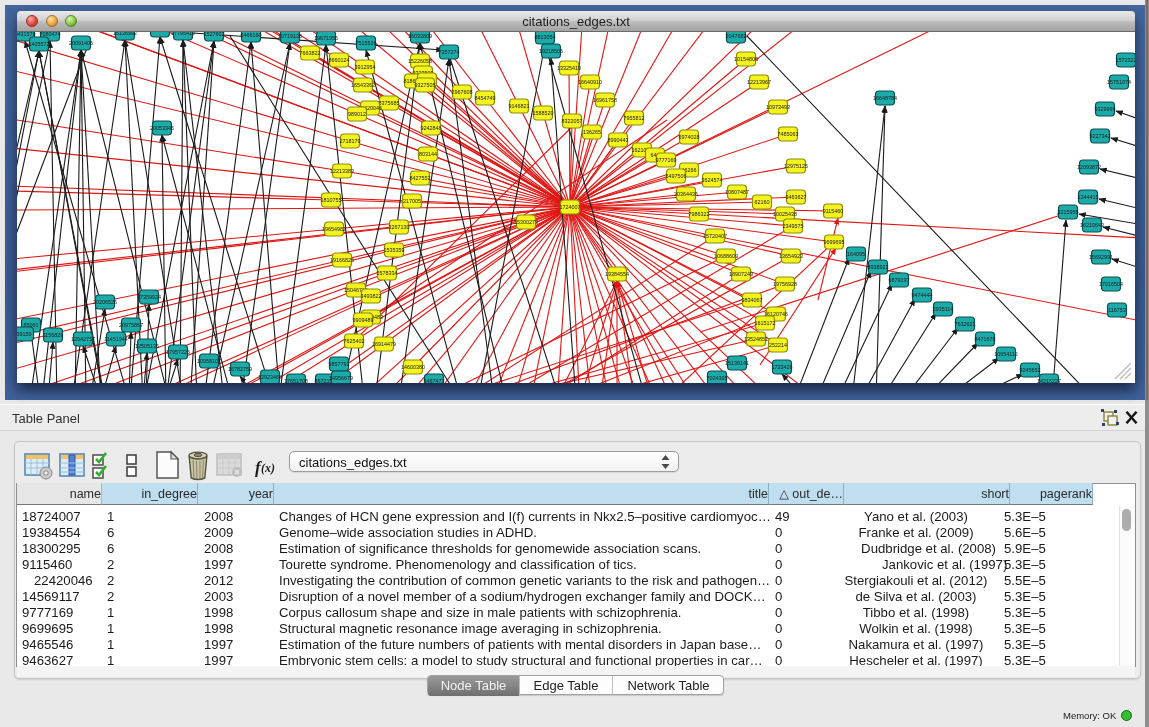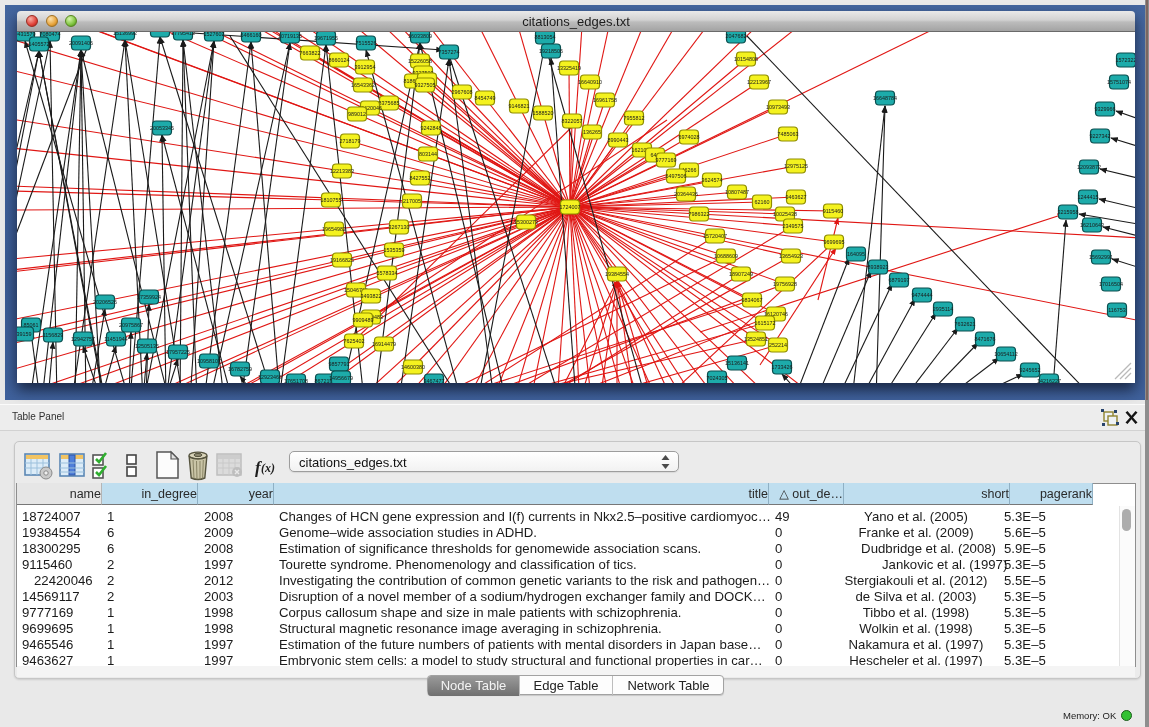--- a/index.html
+++ b/index.html
@@ -8,21 +8,21 @@
 #win{position:absolute;left:12px;top:6px;width:1118px;height:372px;box-shadow:0 7px 14px rgba(0,0,10,.6);border-radius:4px 4px 0 0}
 #titlebar{position:absolute;left:0;top:0;width:1118px;height:21px;background:linear-gradient(180deg,#e9e9e9 0%,#d2d2d2 45%,#bcbcbc 55%,#a3a3a3 100%);border-radius:4px 4px 0 0;border-bottom:1px solid #6a6a6a}
 #titlebar .title{position:absolute;width:100%;text-align:center;top:3px;font-size:13px;color:#1c1c1c}
 .tl{position:absolute;top:3.5px;width:12px;height:12px;border-radius:50%}
 #canvas{position:absolute;left:0;top:21px;width:1118px;height:351px;background:#fff;overflow:hidden}
 
 #redge{left:1145px;top:0;width:4px;height:727px;background:#8e8e8e;position:absolute}
 #redge2{left:1146px;top:0;width:2px;height:400px;background:#7c6660;position:absolute}
 
 #tpbar{left:0;top:404px;width:1145px;height:27px;background:#ededed;border-top:1px solid #fbfbfb;border-bottom:1px solid #d2d2d2;position:absolute}
-#tpbar .t{position:absolute;left:12px;top:6px;font-size:10px;color:#303030}
+#tpbar .t{position:absolute;left:12px;top:6px;font-size:13px;color:#303030}
 #container{left:14px;top:441px;width:1127px;height:238px;background:#ebebeb;border:1px solid #c6c6c6;border-radius:5px;position:absolute;box-shadow:0 1px 2px rgba(0,0,0,.12)}
 
 #combo{left:289px;top:451px;width:390px;height:21px;background:linear-gradient(180deg,#ffffff,#f2f2f2);border:1px solid #9d9d9d;border-radius:5px;position:absolute;box-shadow:0 1px 1px rgba(0,0,0,.08)}
 #combo .txt{position:absolute;left:9px;top:3px;font-size:13px;color:#111}
 
 #tbl{left:16px;top:483px;width:1120px;height:184px;background:#fff;border:1px solid #8e8e8e;position:absolute}
 .hd{position:absolute;top:483px;height:22px;background:#bfdeef;border-right:1px solid #8fb0c4;font-size:12.5px;color:#2a2a2a;text-align:right;line-height:22px;border-bottom:1px solid #777}
 .trow{position:absolute;left:0;width:1120px;height:16px;font-size:13.2px;color:#1a1a1a}
 .trow span{position:absolute;top:1px;white-space:nowrap}
 
@@ -693,21 +693,21 @@
 <div class="hd" style="left:274px;width:495px">title</div>
 <div class="hd" style="left:769px;width:75px;text-align:right;padding-left:6px">△ out_de…</div>
 <div class="hd" style="left:844px;width:166px">short</div>
 <div class="hd" style="left:1010px;width:83px">pagerank</div>
 <div class="trow" style="top:508px">
     <span style="left:22px">18724007</span>
     <span style="left:107px">1</span>
     <span style="left:204px">2008</span>
     <span style="left:279px">Changes of HCN gene expression and I(f) currents in Nkx2.5–positive cardiomyoc…</span>
     <span style="left:775px">49</span>
-    <span style="left:836px;width:160px;text-align:center">Yano et al. (2005)</span>
+    <span style="left:836px;width:160px;text-align:center">Yano et al. (2003)</span>
     <span style="left:1004px">5.3E–5</span>
   </div>
 <div class="trow" style="top:524px">
     <span style="left:22px">19384554</span>
     <span style="left:107px">6</span>
     <span style="left:204px">2009</span>
     <span style="left:279px">Genome–wide association studies in ADHD.</span>
     <span style="left:775px">0</span>
     <span style="left:836px;width:160px;text-align:center">Franke et al. (2009)</span>
     <span style="left:1004px">5.6E–5</span>

